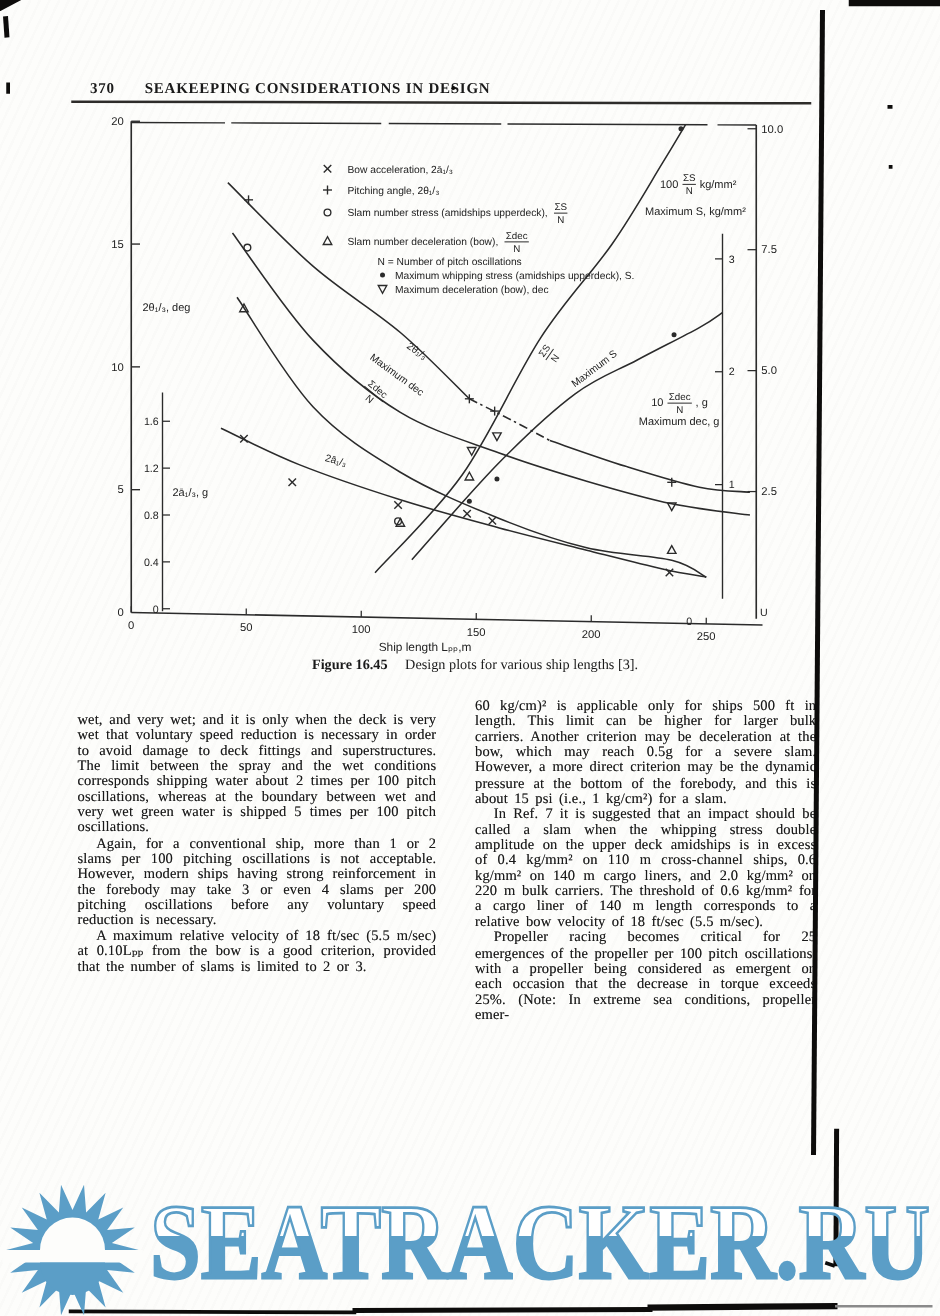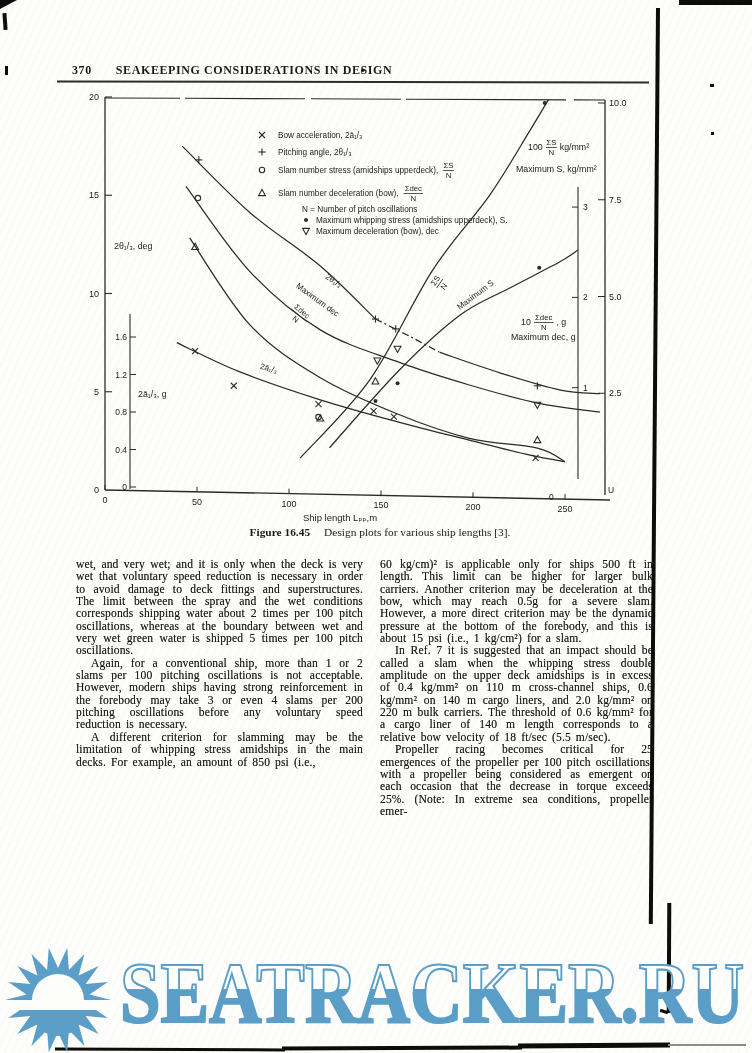--- a/index.html
+++ b/index.html
@@ -11,21 +11,21 @@
         letter-spacing:0.6px;white-space:nowrap;}
   .running-head .pageno{margin-right:24px;}
   .head-rule{position:absolute;left:57px;top:81px;width:592px;height:1.6px;background:#2e2c2a;
         transform:rotate(0.12deg);z-index:2;}
   #chart-svg{position:absolute;left:40px;top:88px;width:620px;height:442px;overflow:visible;z-index:2;
         font-family:"Liberation Sans","DejaVu Sans",sans-serif;}
   .fig-caption{position:absolute;left:60px;top:526px;width:600px;text-align:center;font-size:11.4px;z-index:2;}
   .fig-caption .lab{font-weight:bold;margin-right:14px;margin-left:40px;}
   .col{position:absolute;top:559px;z-index:2;font-size:11.6px;line-height:12.35px;text-align:justify;
         word-spacing:2px;letter-spacing:0.12px;text-shadow:0 0 0.35px rgba(25,25,25,0.55);}
-  .col-left{left:76px;width:287px;}
+  .col-left{left:62px;width:287px;margin-top:11px;}
   .col-right{left:380px;width:273px;}
   .col p{margin:0;text-indent:15px;}
   .col p.cont{text-indent:0;}
   .art{position:absolute;background:#0d0c0b;z-index:3;}
   .tl-corner{left:0;top:0;width:17px;height:9px;clip-path:polygon(0 0,100% 0,0 100%);}
   .watermark{position:absolute;left:0;top:940px;width:752px;height:113px;z-index:10;overflow:visible;}
 </style>
 </head>
 <body>
 
@@ -206,21 +206,21 @@
       <text x="316" y="234" font-size="8.2" fill="#222" text-anchor="start">Maximum deceleration (bow), dec</text>
     </svg>
 
   <div class="fig-caption">
     <span class="lab">Figure 16.45</span><span>Design plots for various ship lengths [3].</span>
   </div>
 
   <div class="col col-left">
     <p class="cont">wet, and very wet; and it is only when the deck is very wet that voluntary speed reduction is necessary in order to avoid damage to deck fittings and superstructures. The limit between the spray and the wet conditions corresponds shipping water about 2 times per 100 pitch oscillations, whereas at the boundary between wet and very wet green water is shipped 5 times per 100 pitch oscillations.</p>
     <p>Again, for a conventional ship, more than 1 or 2 slams per 100 pitching oscillations is not acceptable. However, modern ships having strong reinforcement in the forebody may take 3 or even 4 slams per 200 pitching oscillations before any voluntary speed reduction is necessary.</p>
-    <p>A different criterion for slamming may be the limitation of whipping stress amidships in the main decks. For example, an amount of 850 psi (i.e.,</p>
+    <p>A maximum relative velocity of 18 ft/sec (5.5 m/sec) at 0.10Lₚₚ from the bow is a good criterion, provided that the number of slams is limited to 2 or 3.</p>
   </div>
   <div class="col col-right">
     <p class="cont">60 kg/cm)² is applicable only for ships 500 ft in length. This limit can be higher for larger bulk carriers. Another criterion may be deceleration at the bow, which may reach 0.5g for a severe slam. However, a more direct criterion may be the dynamic pressure at the bottom of the forebody, and this is about 15 psi (i.e., 1 kg/cm²) for a slam.</p>
     <p>In Ref. 7 it is suggested that an impact should be called a slam when the whipping stress double amplitude on the upper deck amidships is in excess of 0.4 kg/mm² on 110 m cross-channel ships, 0.6 kg/mm² on 140 m cargo liners, and 2.0 kg/mm² on 220 m bulk carriers. The threshold of 0.6 kg/mm² for a cargo liner of 140 m length corresponds to a relative bow velocity of 18 ft/sec (5.5 m/sec).</p>
     <p>Propeller racing becomes critical for 25 emergences of the propeller per 100 pitch oscillations, with a propeller being considered as emergent on each occasion that the decrease in torque exceeds 25%. (Note: In extreme sea conditions, propeller emer-</p>
   </div>
 
   <svg class="watermark" viewBox="0 940 752 113">
     <defs>
       <linearGradient id="wmg" x1="0" y1="0" x2="0" y2="1">

